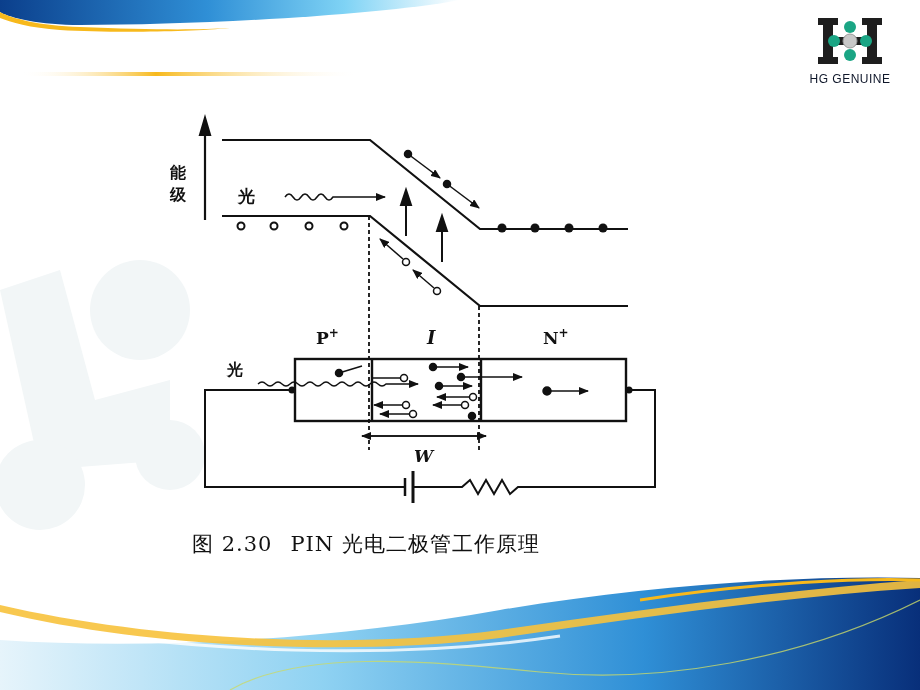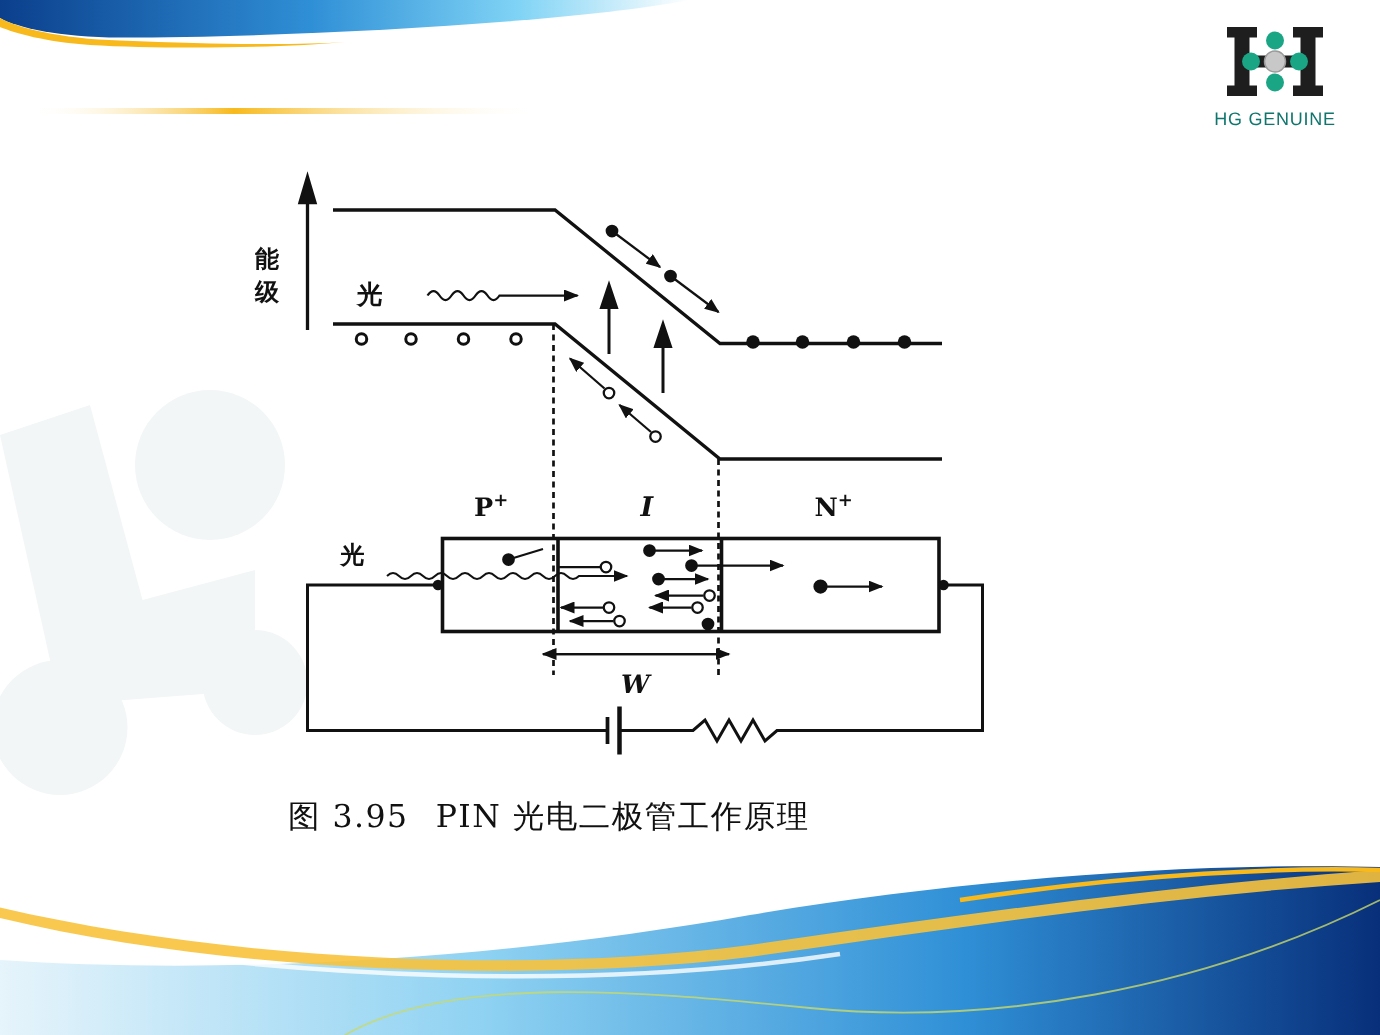--- a/index.html
+++ b/index.html
@@ -1,19 +1,19 @@
 <!DOCTYPE html>
 <html><head>
 <meta charset="utf-8">
 <style>
   html, body { margin: 0; padding: 0; }
   body { width: 920px; height: 690px; position: relative; overflow: hidden; background: #ffffff; font-family: "DejaVu Sans", sans-serif; }
   .bg-layer { position: absolute; left: 0; top: 0; width: 920px; height: 690px; }
   .logo { position: absolute; left: 790px; top: 10px; width: 120px; height: 85px; }
-  .logo-text { position: absolute; left: 0; top: 62px; width: 120px; text-align: center; font-family: "Liberation Sans", sans-serif; font-size: 12px; letter-spacing: 0.5px; color: #0f766e; }
+  .logo-text { position: absolute; left: 0; top: 62px; width: 120px; text-align: center; font-family: "Liberation Sans", sans-serif; font-size: 12px; letter-spacing: 0.5px; color: #0f172a; }
   .figure { position: absolute; left: 160px; top: 110px; width: 520px; height: 400px; }
   .caption { position: absolute; left: 192px; top: 530px; font-family: "DejaVu Serif", serif; font-size: 21px; color: #111; letter-spacing: 1px; white-space: nowrap; }
   .caption span { margin-right: 18px; }
   svg text { font-family: "DejaVu Serif", serif; fill: #111; }
 </style>
 </head>
 <body>
 
 <svg class="bg-layer" viewBox="0 0 920 690" xmlns="http://www.w3.org/2000/svg">
   <defs>
@@ -188,14 +188,14 @@
     <polyline points="292,390 205,390 205,487 405,487"></polyline>
     <line x1="405" y1="478" x2="405" y2="496" stroke-width="2.5"></line>
     <line x1="413" y1="471" x2="413" y2="503" stroke-width="3"></line>
     <polyline points="413,487 462,487 470,480 478,494 486,480 494,494 502,480 510,494 518,487 655,487 655,390 629,390"></polyline>
   </g>
   <circle cx="292" cy="390" r="3.5" fill="#111"></circle>
   <circle cx="629" cy="390" r="3.5" fill="#111"></circle>
 </svg>
 
 <div class="caption">
-  <span>图 3.95</span><span>PIN 光电二极管工作原理</span>
+  <span>图 2.30</span><span>PIN 光电二极管工作原理</span>
 </div>
 
 </body></html>

